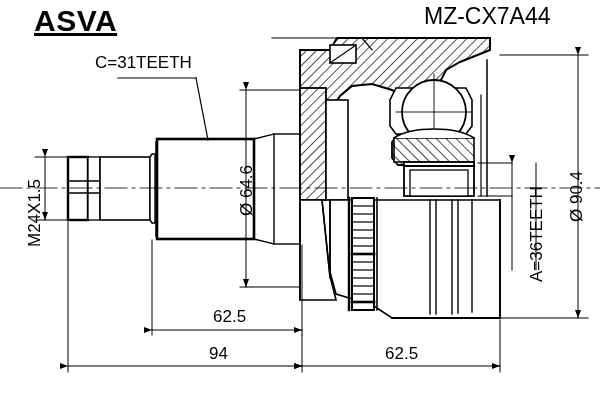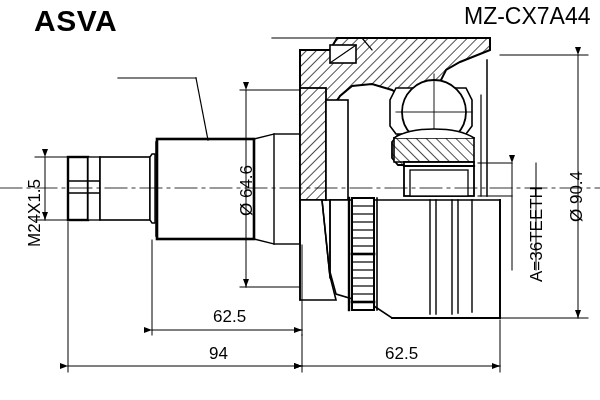--- a/index.html
+++ b/index.html
@@ -191,24 +191,25 @@
       </g>
 
       <g stroke="#000" stroke-width="1.2">
         <line x1="272" y1="38" x2="362" y2="38"></line>
         <line x1="362" y1="38" x2="372" y2="50"></line>
       </g>
 
     </g>
   </svg>
 
-  <div class="lbl brand" style="left:34px; top:6px;">ASVA</div>
-
-  <div class="lbl partno" style="left:424px; top:5px;margin-left:40px;">MZ-CX7A44</div>
-
+  <div class="lbl brand" style="left:34px; top:6px;text-decoration:underline;">ASVA</div>
+
+  <div class="lbl partno" style="left:424px; top:5px;">MZ-CX7A44</div>
+
+  <div class="lbl note" style="left:95px; top:54px;">C=31TEETH</div>
 
 
   <div class="lbl note rot" style="left:26px; top:247px;">M24X1.5</div>
 
   <div class="lbl dim rot" style="left:238px; top:216px;">Ø 64.6</div>
 
   <div class="lbl note rot" style="left:528px; top:282px;">A=36TEETH</div>
 
   <div class="lbl dim rot" style="left:568px; top:222px;">Ø 90.4</div>
 

